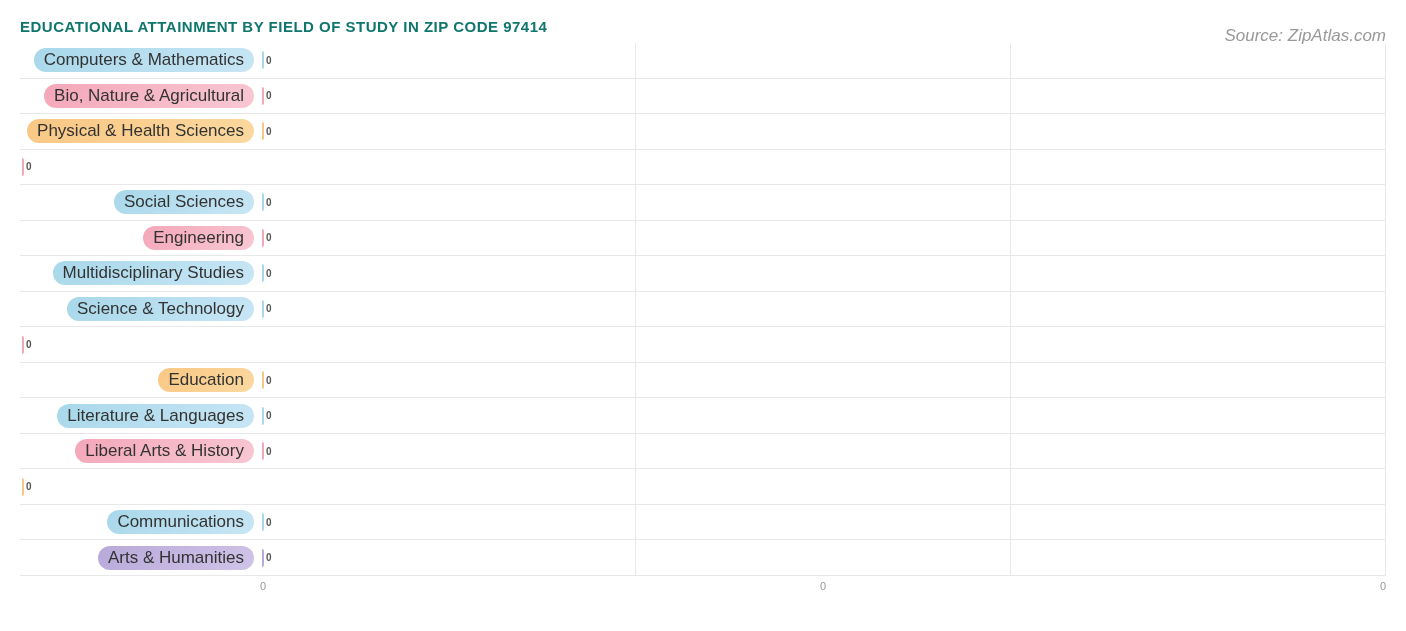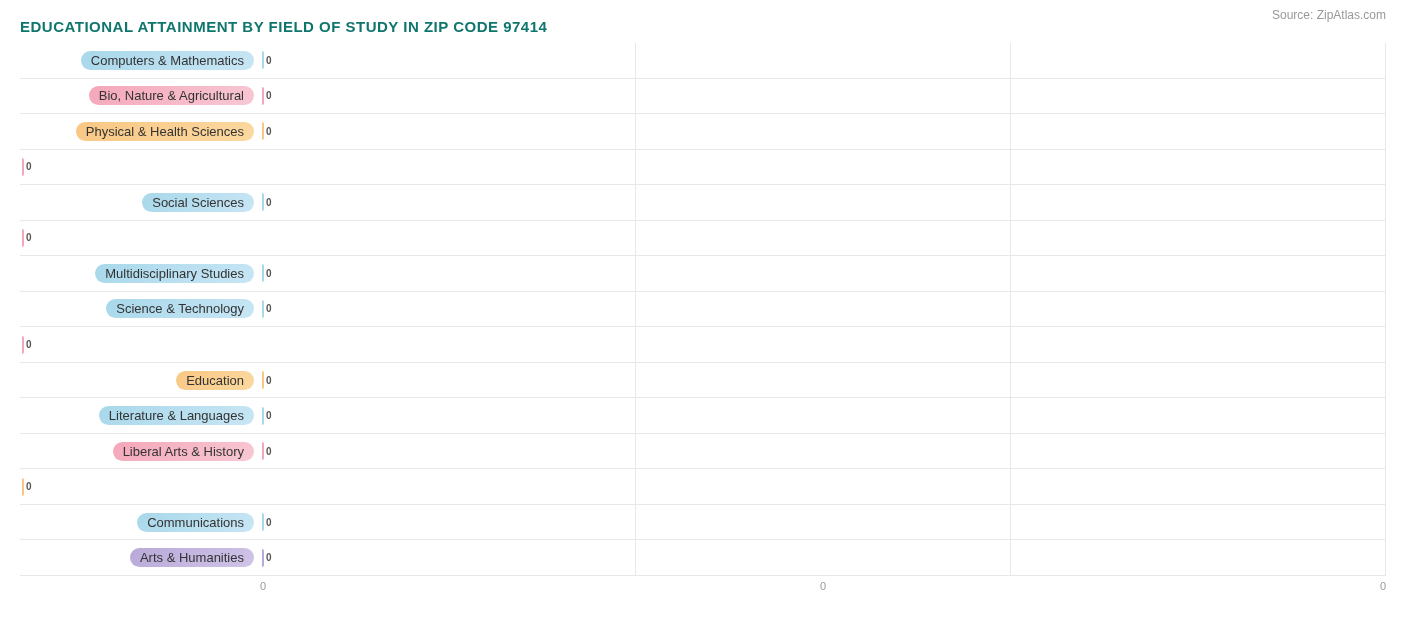--- a/index.html
+++ b/index.html
@@ -19,24 +19,25 @@
     .chart-title {
       font-size: 15px;
       font-weight: bold;
       color: #0f766e;
       text-transform: uppercase;
       letter-spacing: 0.5px;
       margin-bottom: 4px;
     }
     .chart-source {
       position: absolute;
-      top: 8px;
+      top: 26px;
       right: 20px;
-      font-size: 12px;
+      font-size: 17px;
       color: #999;
+      font-style: italic;
     }
     .chart-area {
       display: flex;
       flex-direction: row;
       width: 100%;
       height: calc(100% - 40px);
       margin-top: 8px;
     }
     .bars-section {
       display: flex;
@@ -58,21 +59,21 @@
     }
     .label-area {
       width: 240px;
       min-width: 240px;
       display: flex;
       align-items: center;
       justify-content: flex-end;
       padding-right: 6px;
     }
     .bar-label {
-      font-size: 13px;
+      font-size: 17px;
       color: #333;
       background: linear-gradient(135deg, var(--color1), var(--color2));
       border-radius: 12px;
       padding: 2px 10px;
       white-space: nowrap;
       display: inline-block;
     }
     .bar-value-area {
       flex: 1;
       display: flex;
@@ -173,20 +174,23 @@
           <div class="label-area">
             <span class="bar-label" style="--color1: #a8d8ea; --color2: #c8e6f5;">Social Sciences</span>
           </div>
           <div class="bar-value-area">
             <div class="bar-fill" style="--bar-color: #a8d8ea; width: 2px;">
               <span class="bar-zero">0</span>
             </div>
           </div>
         </div>
         <div class="bar-row">
+          <div class="label-area">
+            <span class="bar-label" style="--color1: #f4a7b9; --color2: #f8c8d4;">Engineering</span>
+          </div>
           <div class="bar-value-area">
             <div class="bar-fill" style="--bar-color: #f4a7b9; width: 2px;">
               <span class="bar-zero">0</span>
             </div>
           </div>
         </div>
         <div class="bar-row">
           <div class="label-area">
             <span class="bar-label" style="--color1: #a8d8ea; --color2: #c8e6f5;">Multidisciplinary Studies</span>
           </div>

